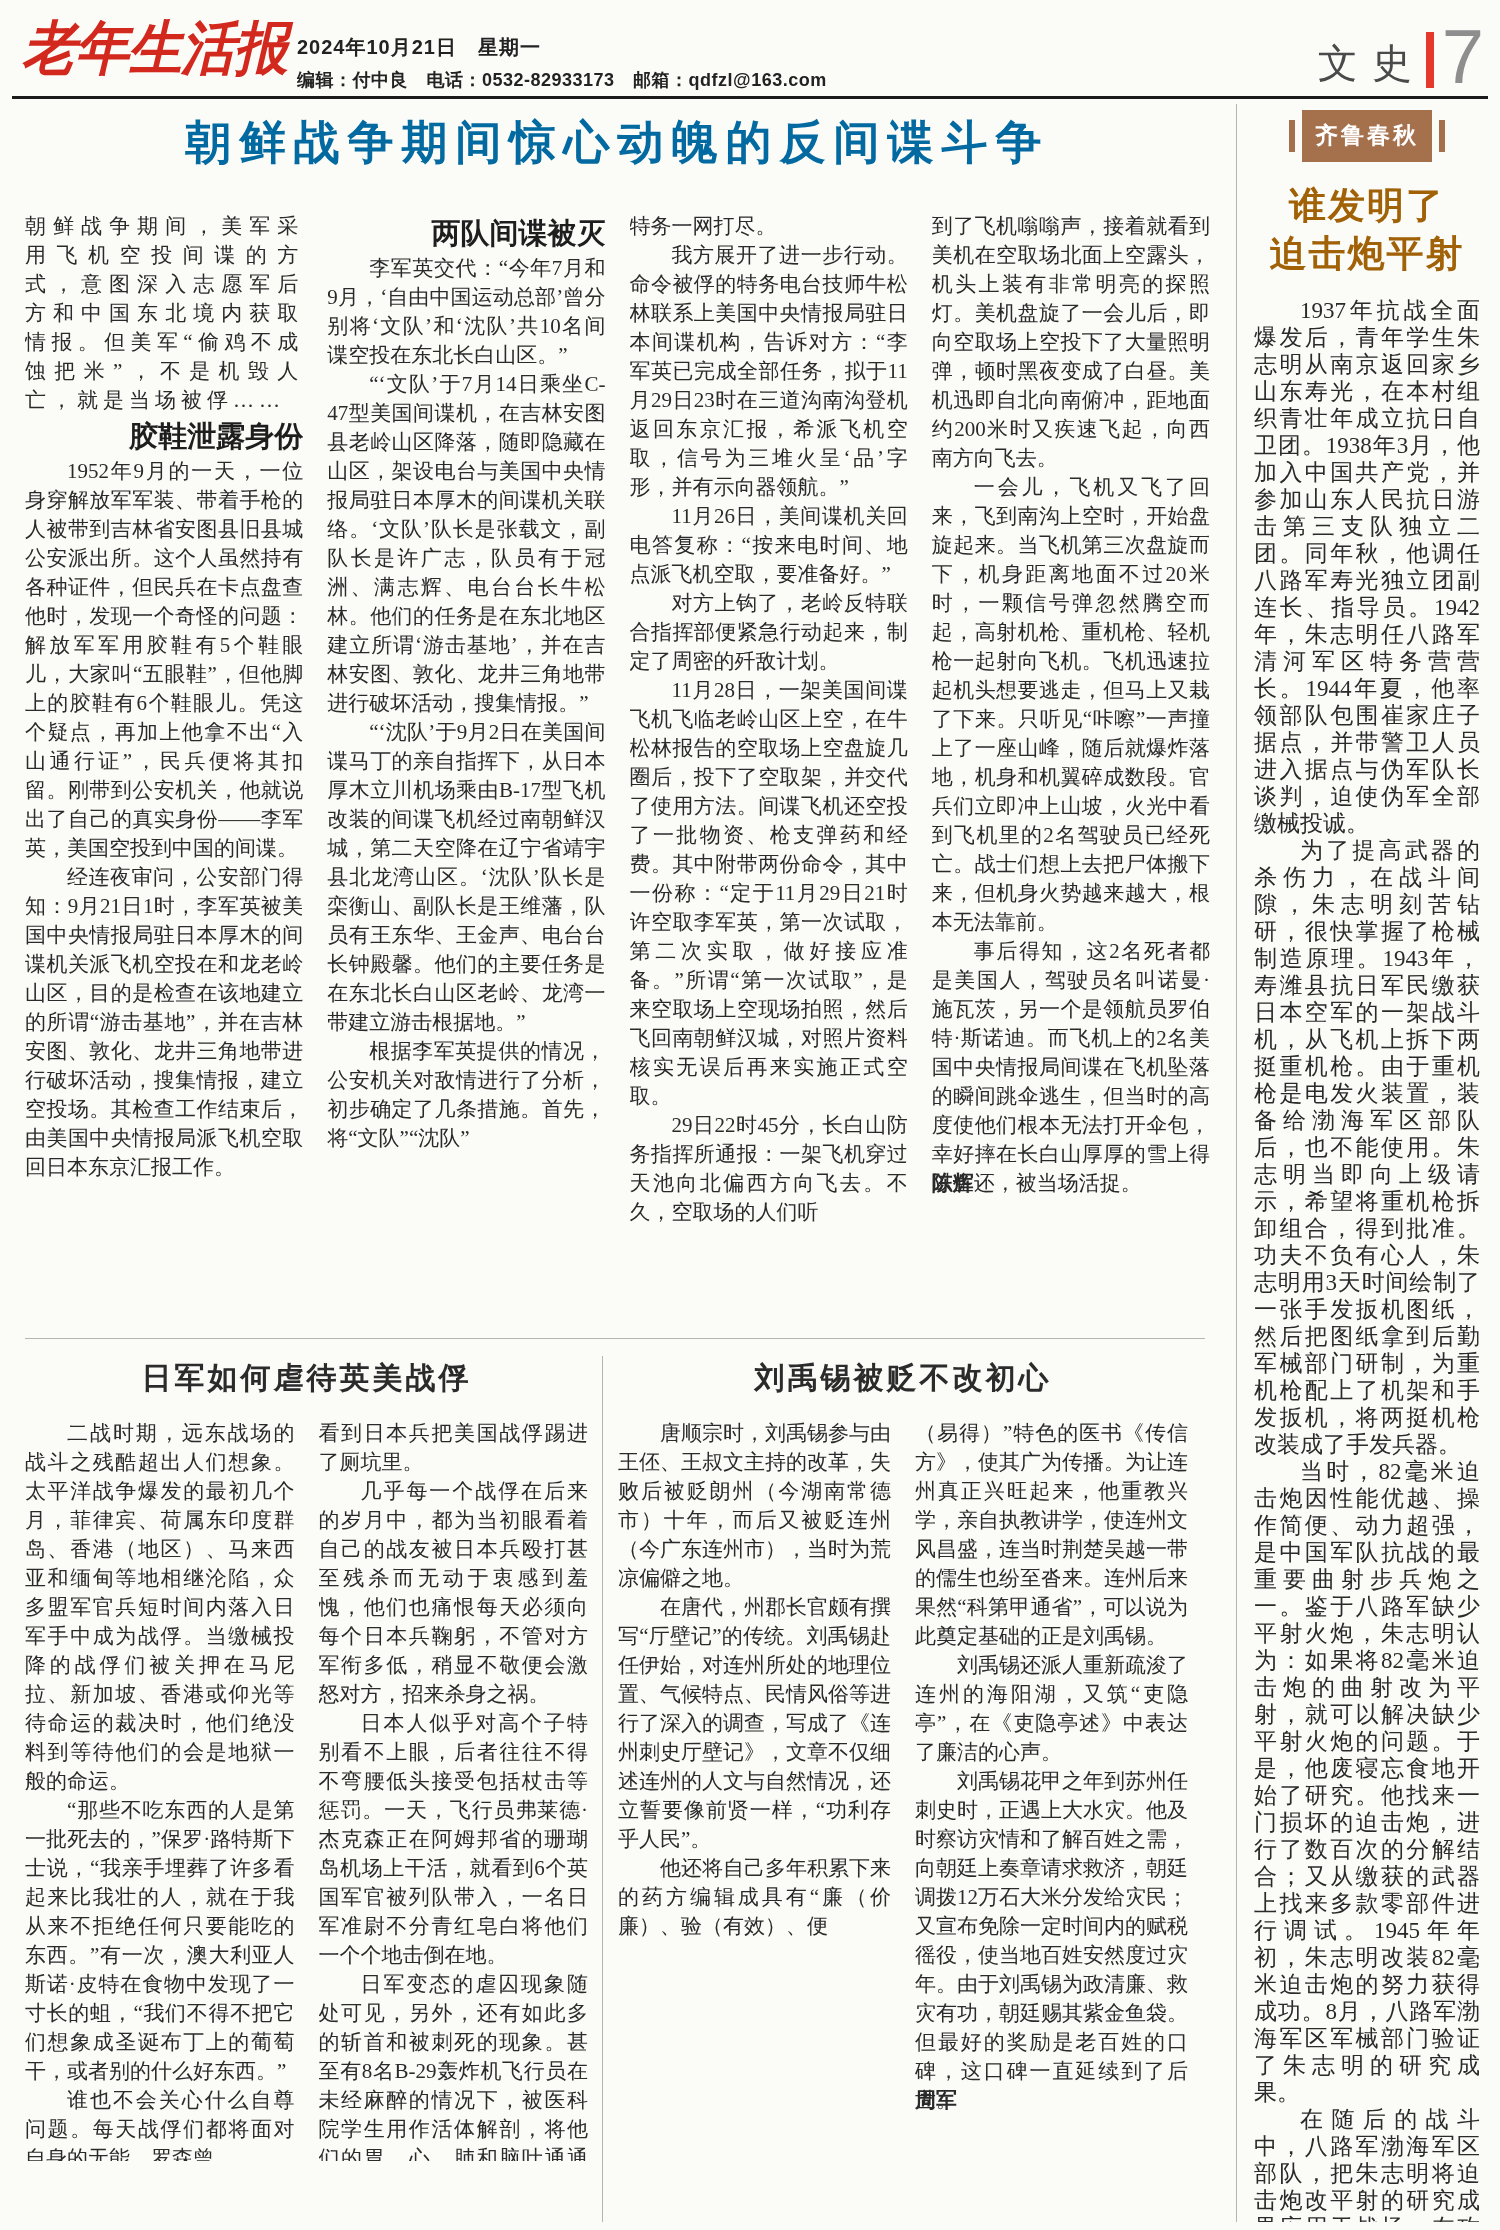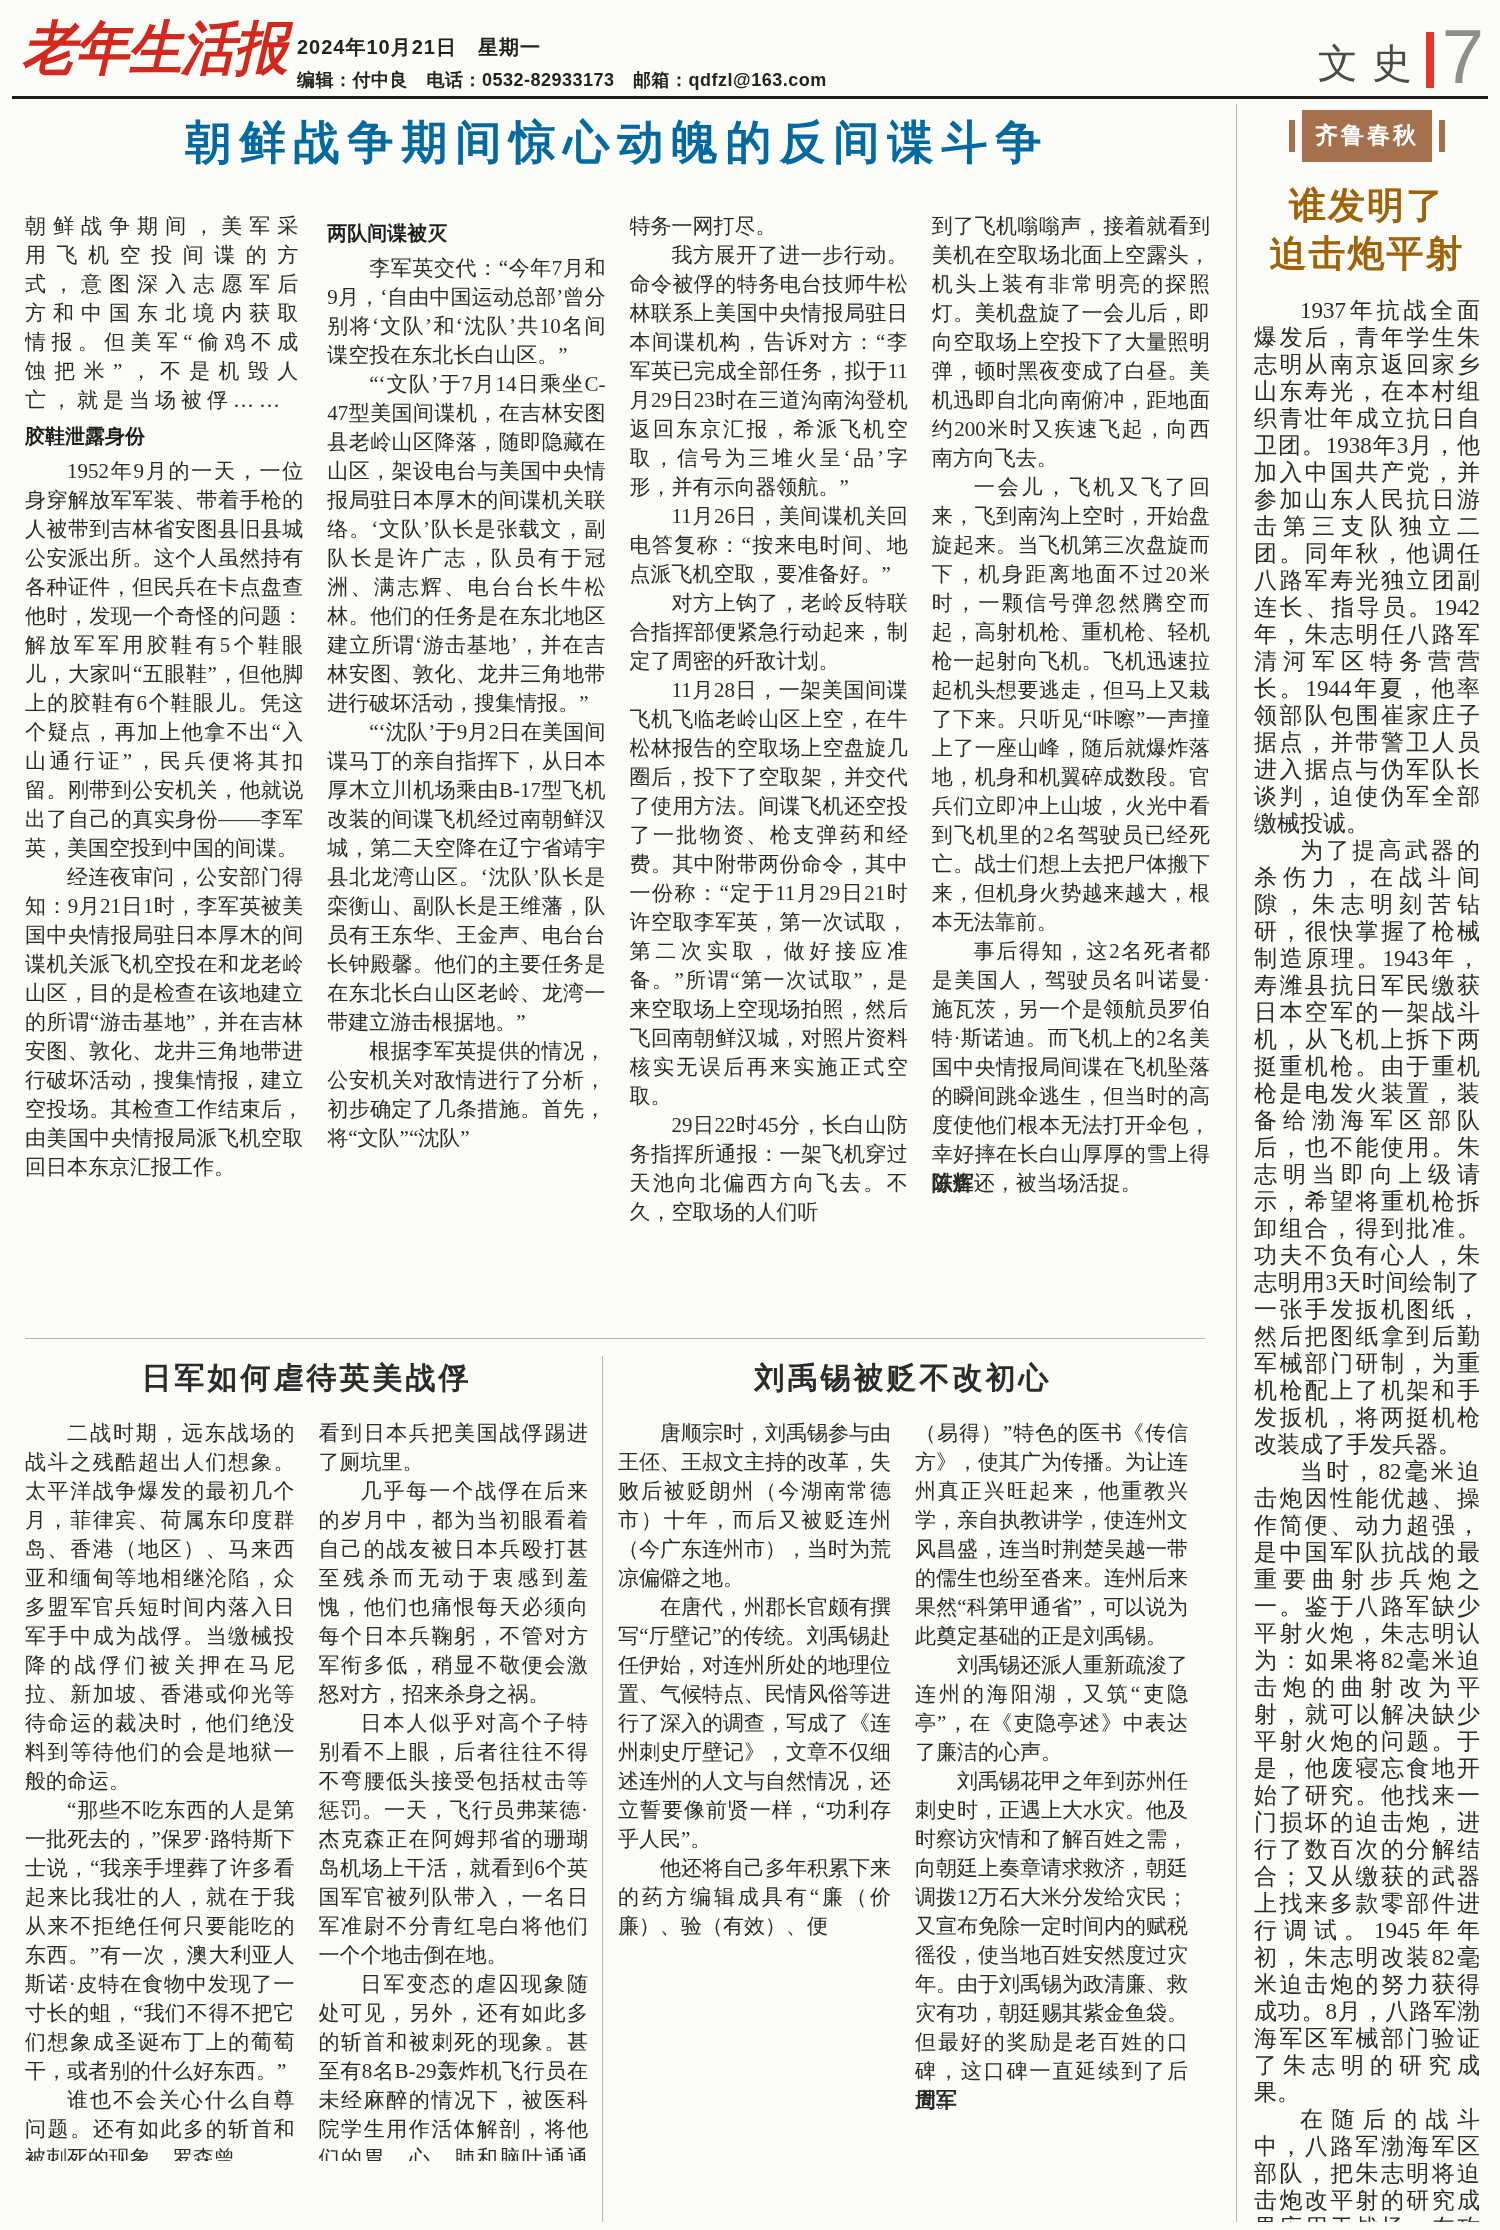--- a/index.html
+++ b/index.html
@@ -30,21 +30,21 @@
   .vrule-bottom{position:absolute;left:602px;top:1356px;height:866px;width:1px;background:#b5b5b0;}
   
   .main-title{position:absolute;top:112px;left:25px;width:1185px;text-align:center;
     font-size:46px;font-weight:700;color:#0369a1;letter-spacing:8px;}
   .main-cols{position:absolute;top:212px;left:25px;width:1185px;height:1108px;
     display:flex;gap:24px;overflow:hidden;}
   .col{flex:1 1 0;font-size:21px;line-height:29px;text-align:justify;overflow:hidden;}
   .p{margin:0;text-indent:2em;}
   .cont{text-indent:0;}
   .intro{letter-spacing:5px;}
-  .subhead{font-weight:700;text-align:left;font-size:20px;margin:7px 0 6px 0;
+  .subhead{font-weight:700;text-align:right;font-size:29px;margin:7px 0 6px 0;
     text-indent:0;color:#1e1e1e;}
   .sig{text-align:left;font-weight:700;margin-top:-29px;padding-right:6px;text-indent:0;}
   
   .bottom-article{position:absolute;top:1354px;}
   .ba-left{left:25px;width:563px;}
   .ba-mid{left:618px;width:570px;}
   .b-title{text-align:center;font-size:30px;font-weight:700;color:#2b2b2b;
     letter-spacing:3px;margin:4px 0 20px 0;}
   .b-cols{display:flex;gap:24px;height:742px;overflow:hidden;}
   
@@ -109,21 +109,21 @@
     <p class="sig">陈辉</p>
   </div>
 </div>
 
 <div class="bottom-article ba-left">
   <div class="b-title">日军如何虐待英美战俘</div>
   <div class="b-cols">
     <div class="col">
       <p class="p">二战时期，远东战场的战斗之残酷超出人们想象。太平洋战争爆发的最初几个月，菲律宾、荷属东印度群岛、香港（地区）、马来西亚和缅甸等地相继沦陷，众多盟军官兵短时间内落入日军手中成为战俘。当缴械投降的战俘们被关押在马尼拉、新加坡、香港或仰光等待命运的裁决时，他们绝没料到等待他们的会是地狱一般的命运。</p>
       <p class="p">“那些不吃东西的人是第一批死去的，”保罗·路特斯下士说，“我亲手埋葬了许多看起来比我壮的人，就在于我从来不拒绝任何只要能吃的东西。”有一次，澳大利亚人斯诺·皮特在食物中发现了一寸长的蛆，“我们不得不把它们想象成圣诞布丁上的葡萄干，或者别的什么好东西。”</p>
-      <p class="p">谁也不会关心什么自尊问题。还有如此多的斩首和被刺死的现象。罗森曾</p>
+      <p class="p">谁也不会关心什么自尊问题。每天战俘们都将面对自身的无能。罗森曾</p>
     </div>
     <div class="col">
       <p class="p cont">看到日本兵把美国战俘踢进了厕坑里。</p>
       <p class="p">几乎每一个战俘在后来的岁月中，都为当初眼看着自己的战友被日本兵殴打甚至残杀而无动于衷感到羞愧，他们也痛恨每天必须向每个日本兵鞠躬，不管对方军衔多低，稍显不敬便会激怒对方，招来杀身之祸。</p>
       <p class="p">日本人似乎对高个子特别看不上眼，后者往往不得不弯腰低头接受包括杖击等惩罚。一天，飞行员弗莱德·杰克森正在阿姆邦省的珊瑚岛机场上干活，就看到6个英国军官被列队带入，一名日军准尉不分青红皂白将他们一个个地击倒在地。</p>
       <p class="p">日军变态的虐囚现象随处可见，另外，还有如此多的斩首和被刺死的现象。甚至有8名B-29轰炸机飞行员在未经麻醉的情况下，被医科院学生用作活体解剖，将他们的胃、心、肺和脑叶通通取出。</p>
 
     </div>
   </div>
 </div>

